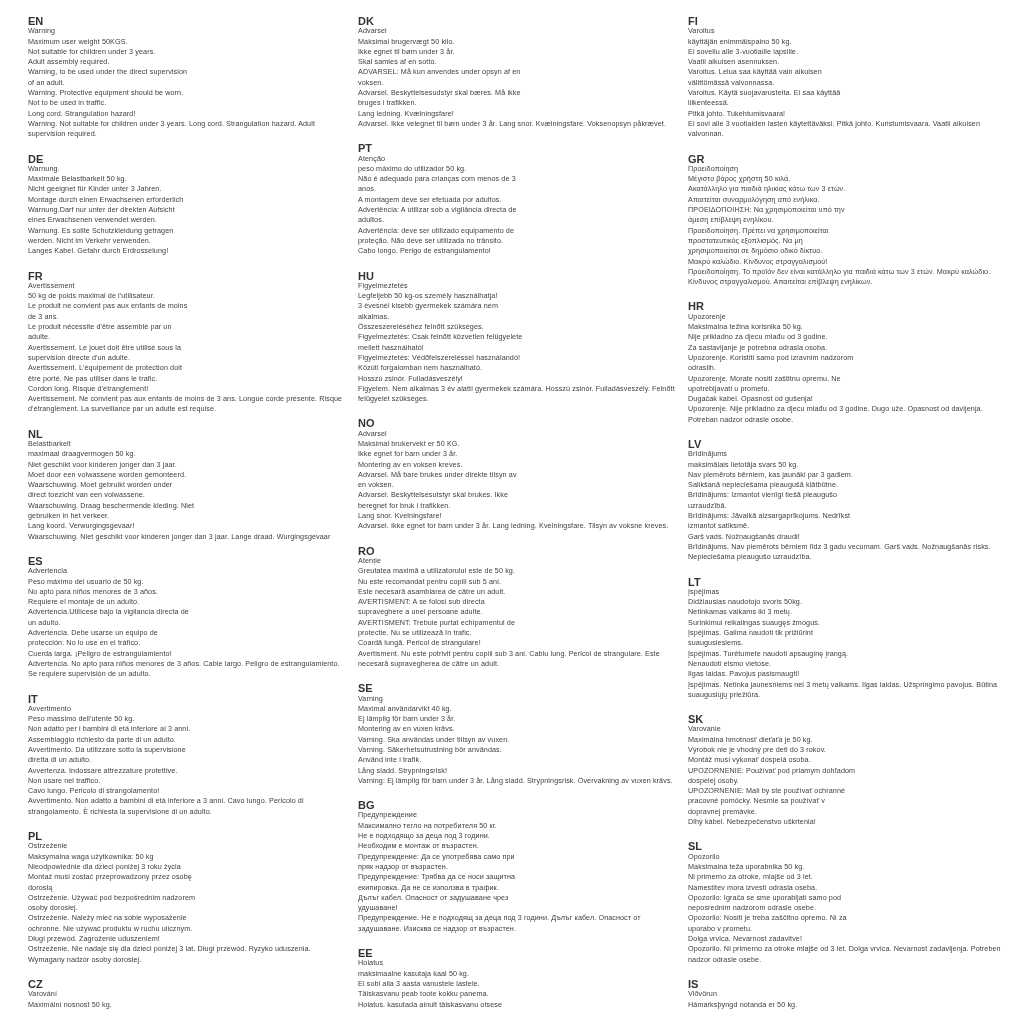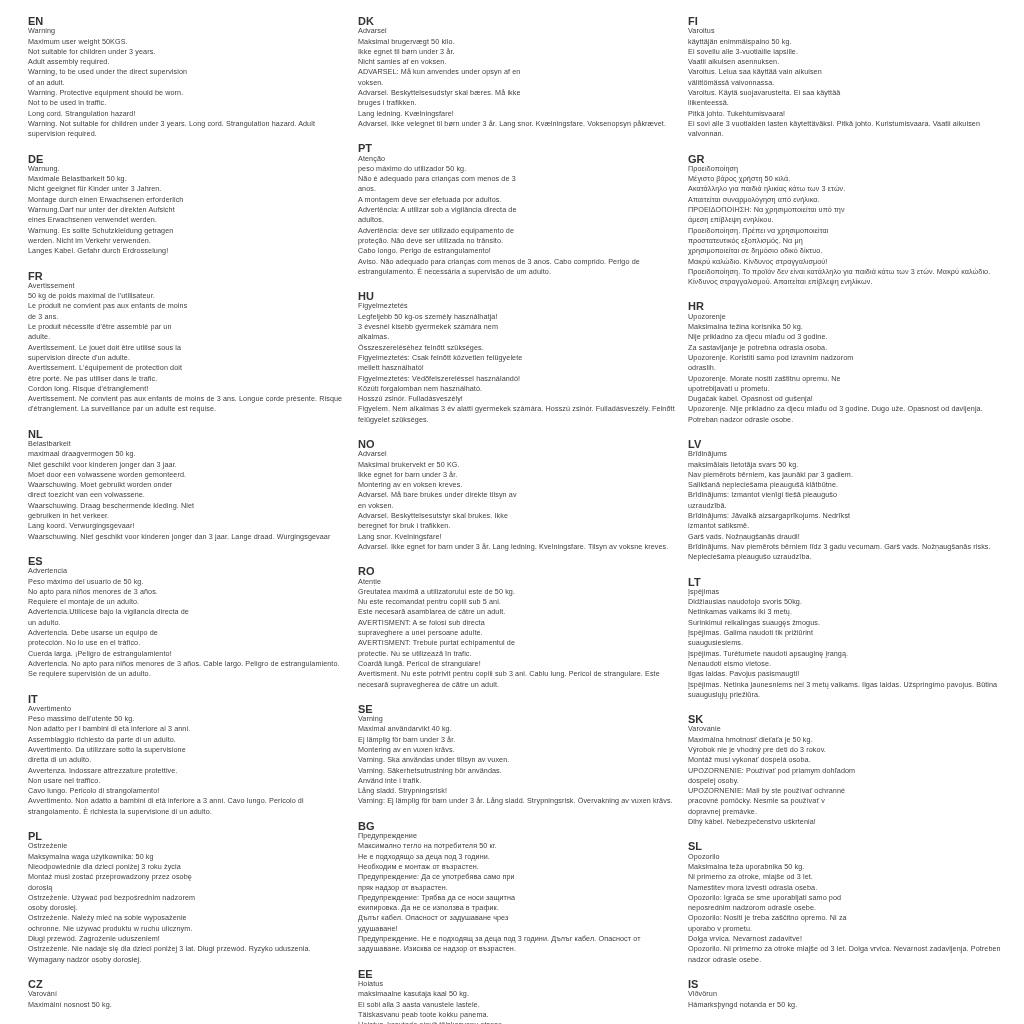--- a/index.html
+++ b/index.html
@@ -143,41 +143,40 @@
         <div class="line">Varování</div>
         <div class="line">Maximální nosnost 50 kg.</div>
       </section>
     </div>
   <div class="col">
       <section class="lang-section">
         <div class="lang-code">DK</div>
         <div class="line">Advarsel</div>
         <div class="line">Maksimal brugervægt 50 kilo.</div>
         <div class="line">Ikke egnet til børn under 3 år.</div>
-        <div class="line">Nicht samles af en voksen.</div>
+        <div class="line">Skal samles af en sotto.</div>
         <div class="line">ADVARSEL: Må kun anvendes under opsyn af en</div>
         <div class="line">voksen.</div>
         <div class="line">Advarsel. Beskyttelsesudstyr skal bæres. Må ikke</div>
         <div class="line">bruges i trafikken.</div>
         <div class="line">Lang ledning. Kvælningsfare!</div>
         <div class="line">Advarsel. Ikke velegnet til børn under 3 år. Lang snor. Kvælningsfare. Voksenopsyn påkrævet.</div>
       </section>
       <section class="lang-section">
         <div class="lang-code">PT</div>
         <div class="line">Atenção</div>
         <div class="line">peso máximo do utilizador 50 kg.</div>
         <div class="line">Não é adequado para crianças com menos de 3</div>
         <div class="line">anos.</div>
         <div class="line">A montagem deve ser efetuada por adultos.</div>
         <div class="line">Advertência: A utilizar sob a vigilância directa de</div>
         <div class="line">adultos.</div>
         <div class="line">Advertência: deve ser utilizado equipamento de</div>
         <div class="line">proteção. Não deve ser utilizada no trânsito.</div>
         <div class="line">Cabo longo. Perigo de estrangulamento!</div>
-        <div class="line">Aviso. Não adequado para crianças com menos de 3 anos. Cabo comprido. Perigo de estrangulamento. É necessária a supervisão de um adulto.</div>
       </section>
       <section class="lang-section">
         <div class="lang-code">HU</div>
         <div class="line">Figyelmeztetés</div>
         <div class="line">Legfeljebb 50 kg-os személy használhatja!</div>
         <div class="line">3 évesnél kisebb gyermekek számára nem</div>
         <div class="line">alkalmas.</div>
         <div class="line">Összeszereléséhez felnőtt szükséges.</div>
         <div class="line">Figyelmeztetés: Csak felnőtt közvetlen felügyelete</div>
         <div class="line">mellett használható!</div>

